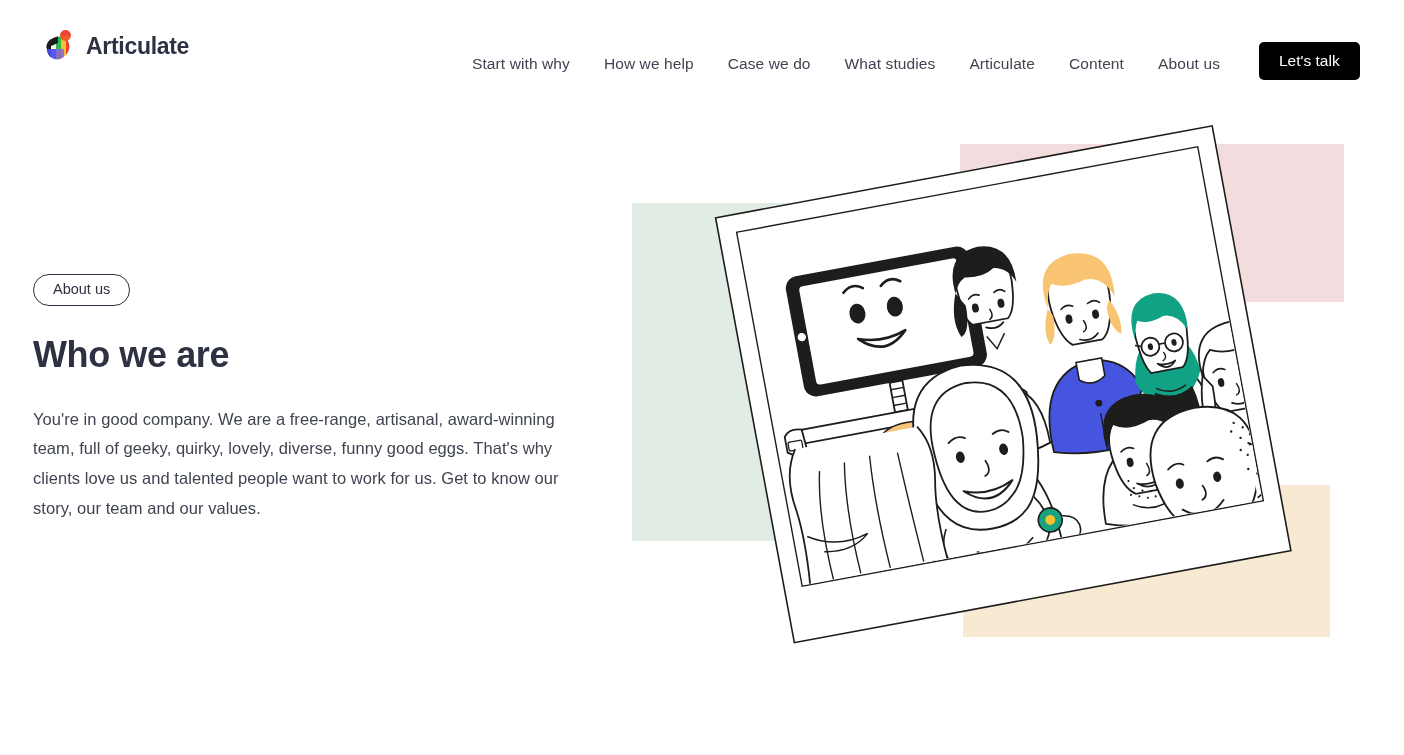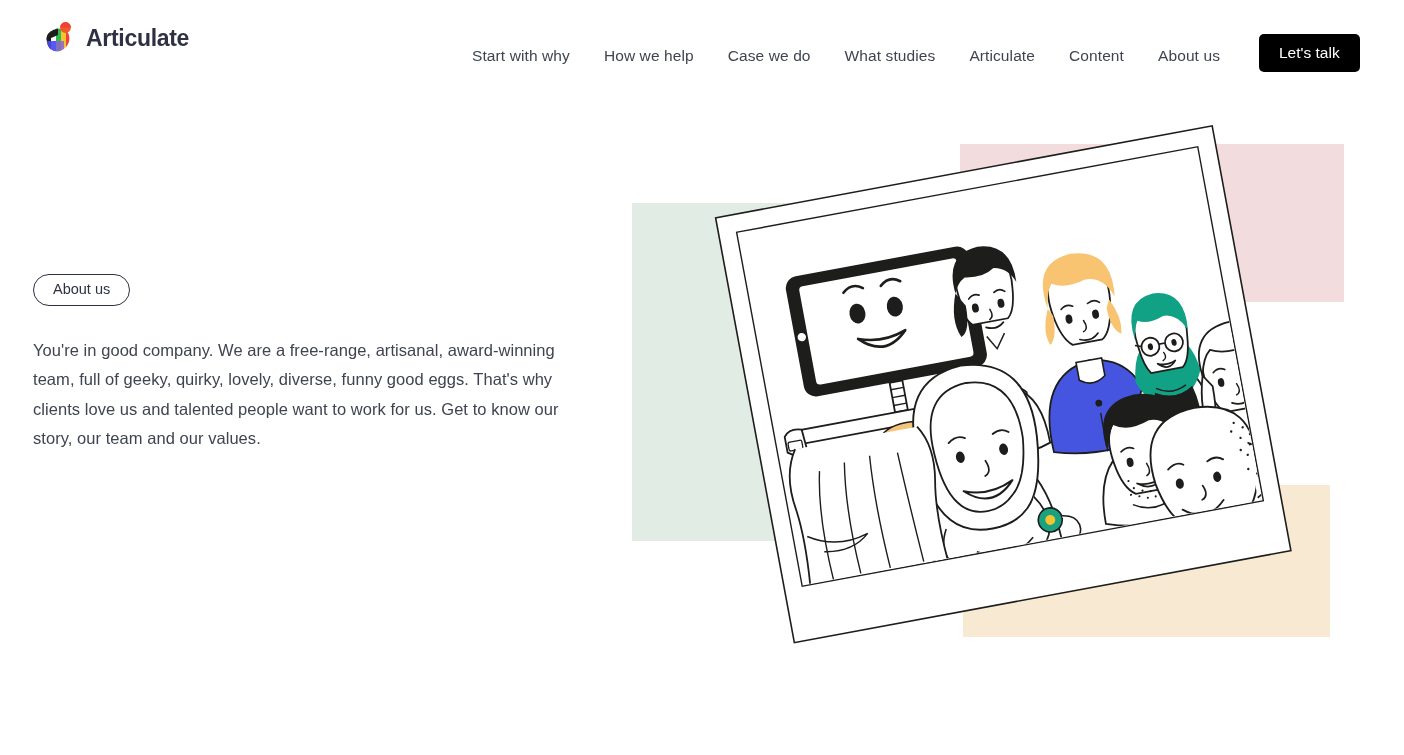--- a/index.html
+++ b/index.html
@@ -10,21 +10,21 @@
     overflow: hidden;
     background: #ffffff;
     font-family: "Liberation Sans", sans-serif;
     -webkit-font-smoothing: antialiased;
   }
 
   .page { position: relative; width: 1404px; height: 755px; background: #fff; }
 
   
   .site-header {
-    position: absolute; top: 4px; left: 0;
+    position: absolute; top: 12px; left: 0;
     width: 1137px; height: 68px;
     display: flex; align-items: center;
     z-index: 40;
   }
   .brand {
     position: absolute; left: 40px; top: 17px;
     display: flex; align-items: center; gap: 10px;
     text-decoration: none;
   }
   .brand-mark { width: 36px; height: 34px; display: block; flex: 0 0 auto; }
@@ -117,20 +117,21 @@
       <a class="nav-link" href="#">What studies</a>
       <a class="nav-link" href="#">Articulate</a>
       <a class="nav-link" href="#">Content</a>
       <a class="nav-link" href="#">About us</a>
       <button class="cta-button">Let's talk</button>
     </nav>
   </header>
 
   <section class="hero-copy">
     <button class="eyebrow-pill">About us</button>
+    <h1 class="hero-title">Who we are</h1>
     <p class="hero-text">You're in good company. We are a free-range, artisanal, award-winning team, full of geeky, quirky, lovely, diverse, funny good eggs. That's why clients love us and talented people want to work for us. Get to know our story, our team and our values.</p>
   </section>
 
   <figure class="illustration">
     <svg viewBox="0 0 804 540" xmlns="http://www.w3.org/2000/svg">
 
       <rect x="32" y="83" width="213" height="338" fill="#e1ece4"></rect>
       <rect x="360" y="24" width="384" height="158" fill="#f2dcdd"></rect>
       <rect x="363" y="365" width="367" height="152" fill="#f7e9d2"></rect>
 

